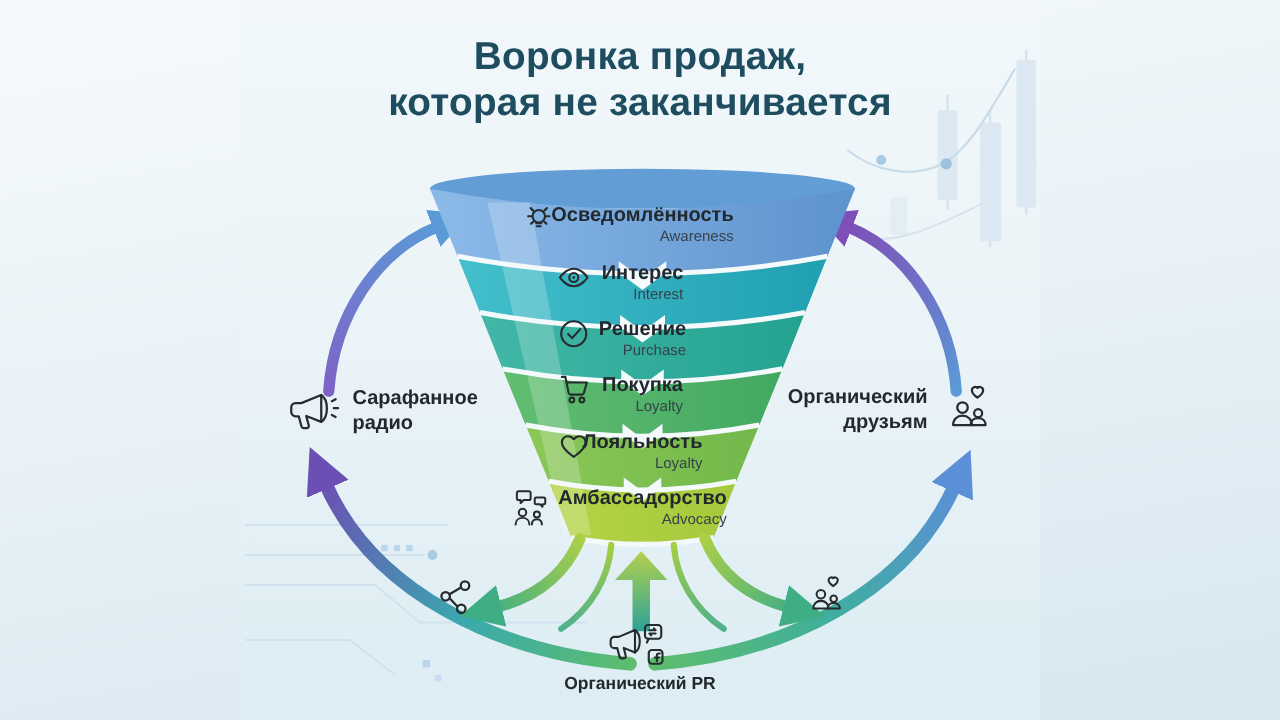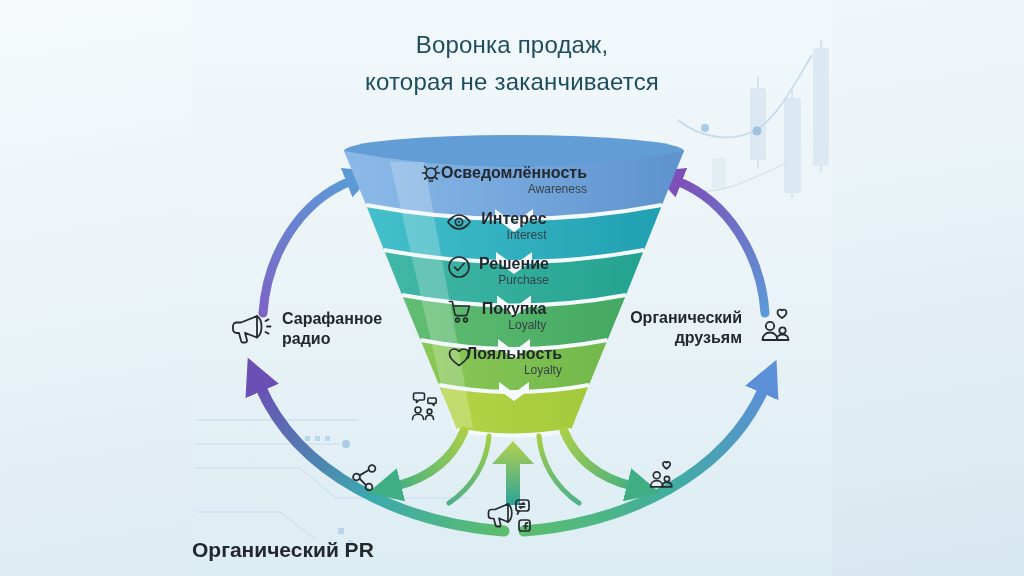--- a/index.html
+++ b/index.html
@@ -8,33 +8,33 @@
     font-family:"Liberation Sans",sans-serif;
     background:linear-gradient(170deg,#f6fafc 0%,#e9f2f7 45%,#d7e7ef 100%);
   }
   .content-bg{
     position:absolute;left:192px;top:0;width:640px;height:576px;
     background:linear-gradient(180deg,#f2f8fb 0%,#eaf3f7 50%,#dcedf3 100%);
   }
   .layer{position:absolute;left:0;top:0;}
   .title{
     position:absolute;left:192px;width:640px;top:26px;text-align:center;
-    font-size:24px;line-height:37px;font-weight:400;color:#1d4d5e;letter-spacing:.2px;
+    font-size:31px;line-height:37px;font-weight:700;color:#1d4d5e;letter-spacing:.2px;
   }
   .stage-text{position:absolute;left:514px;transform:translateX(-50%);text-align:center;white-space:nowrap;}
   .stage-ru{font-size:16px;font-weight:700;color:#22282d;line-height:18px;}
   .stage-en{font-size:12px;color:#36424a;line-height:14px;text-align:right;}
   .stage-icon{position:absolute;}
   .side-label{position:absolute;display:flex;align-items:center;gap:10px;}
   .side-text{font-size:16px;font-weight:700;color:#22282d;line-height:20px;white-space:nowrap;}
   .side-text.right{text-align:right;}
   .bottom-icon{position:absolute;left:512px;top:496px;transform:translateX(-50%);}
   .bottom-text{
-    position:absolute;left:192px;width:640px;top:538px;
-    font-size:21px;font-weight:700;color:#22282d;
+    position:absolute;left:192px;width:640px;top:538px;text-align:center;
+    font-size:14px;font-weight:700;color:#22282d;
   }
   .small-icon{position:absolute;}
   svg.icon{display:block;}
 </style>
 </head>
 <body>
 
 <div class="canvas">
 
   <div class="content-bg"></div>
@@ -241,20 +241,24 @@
     <div class="stage-en">Purchase</div>
   </div>
   <div class="stage-text" style="top:300px">
     <div class="stage-ru">Покупка</div>
     <div class="stage-en">Loyalty</div>
   </div>
   <div class="stage-text" style="top:345px">
     <div class="stage-ru">Лояльность</div>
     <div class="stage-en">Loyalty</div>
   </div>
+  <div class="stage-text" style="top:390px">
+    <div class="stage-ru">Амбассадорство</div>
+    <div class="stage-en">Advocacy</div>
+  </div>
 
   <div class="side-label" style="left:228px;top:308px">
     <span>
       <svg class="icon" width="44" height="42" viewBox="0 0 44 42" fill="none" stroke="#262b2e" stroke-width="1.8" stroke-linecap="round" stroke-linejoin="round">
         <path d="M29 8 L13 14.5 H8.5 A3.5 3.5 0 0 0 5 18 v3.5 A3.5 3.5 0 0 0 8.5 25 H11 l2.2 8.2 A1.8 1.8 0 0 0 15 34.5 h2.3 c1.2 0 2-1.1 1.7-2.2 L17 24.8 29 29.5 Z"></path>
         <path d="M29 8 C32 10 33.5 14 33.5 18.7 S32 27.5 29 29.5"></path>
         <path d="M37.5 13l3-1.6M39 18.5h3.5M37.5 24l3 1.6"></path>
       </svg>
     </span>
     <div class="side-text">

